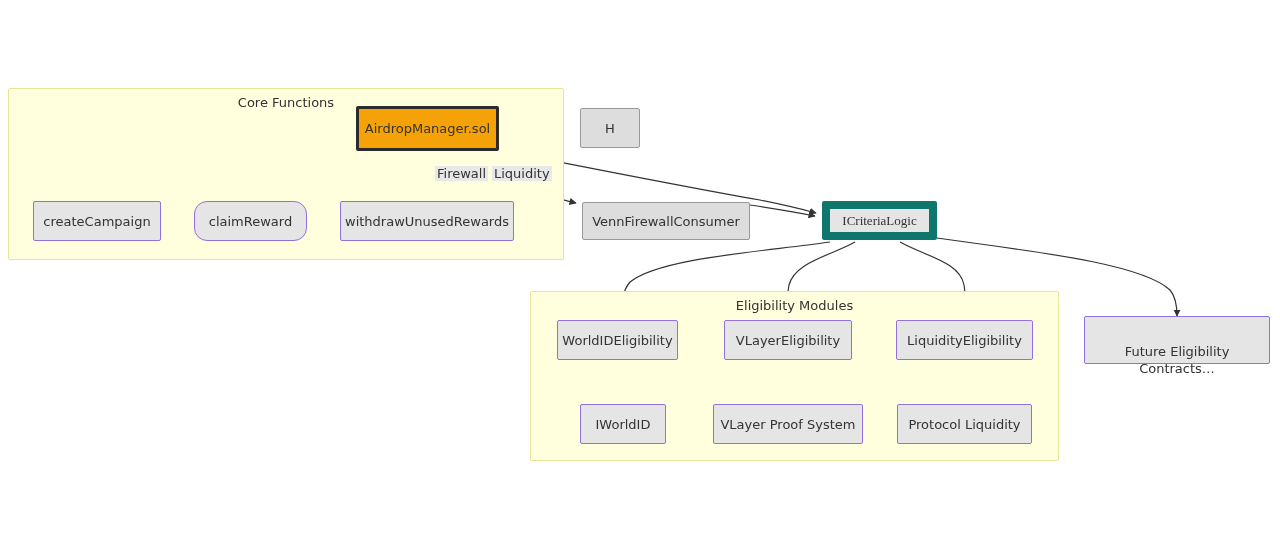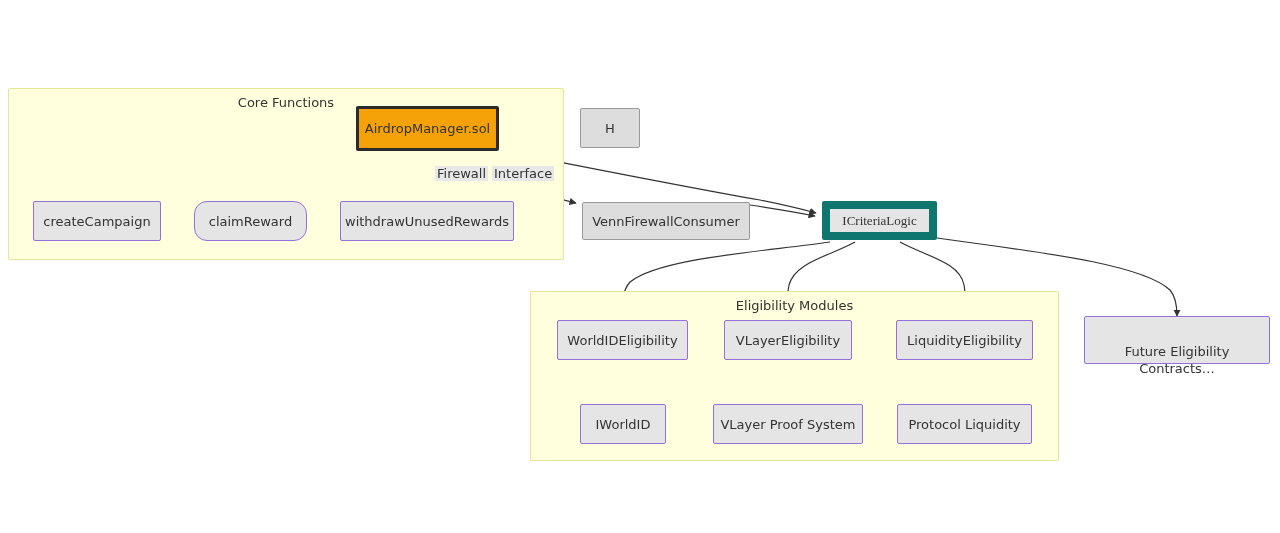--- a/index.html
+++ b/index.html
@@ -157,21 +157,21 @@
   </div>
 
   <div class="node gray" style="left:582px; top:202px; width:168px; height:38px;">
     <span>VennFirewallConsumer</span>
   </div>
 
   <div class="node magenta" style="left:822px; top:201px; width:115px; height:39px;">
     <span>ICriteriaLogic</span>
   </div>
 
-  <div class="node default" style="left:557px; top:320px; width:131px; height:40px;">
+  <div class="node default" style="left:557px; top:320px; width:121px; height:40px;">
     <span>WorldIDEligibility</span>
   </div>
 
   <div class="node default" style="left:724px; top:320px; width:128px; height:40px;">
     <span>VLayerEligibility</span>
   </div>
 
   <div class="node default" style="left:896px; top:320px; width:137px; height:40px;">
     <span>LiquidityEligibility</span>
   </div>
@@ -191,16 +191,16 @@
   <div class="node default" style="left:1084px; top:316px; width:186px; height:48px;">
     <span class="multiline">Future Eligibility
 Contracts…</span>
   </div>
 
   <div class="edge-label" style="left:435px; top:166px;">
     <span>Firewall</span>
   </div>
 
   <div class="edge-label" style="left:492px; top:166px;">
-    <span>Interface</span>
+    <span>Liquidity</span>
   </div>
 
 </div>
 
 </body></html>

